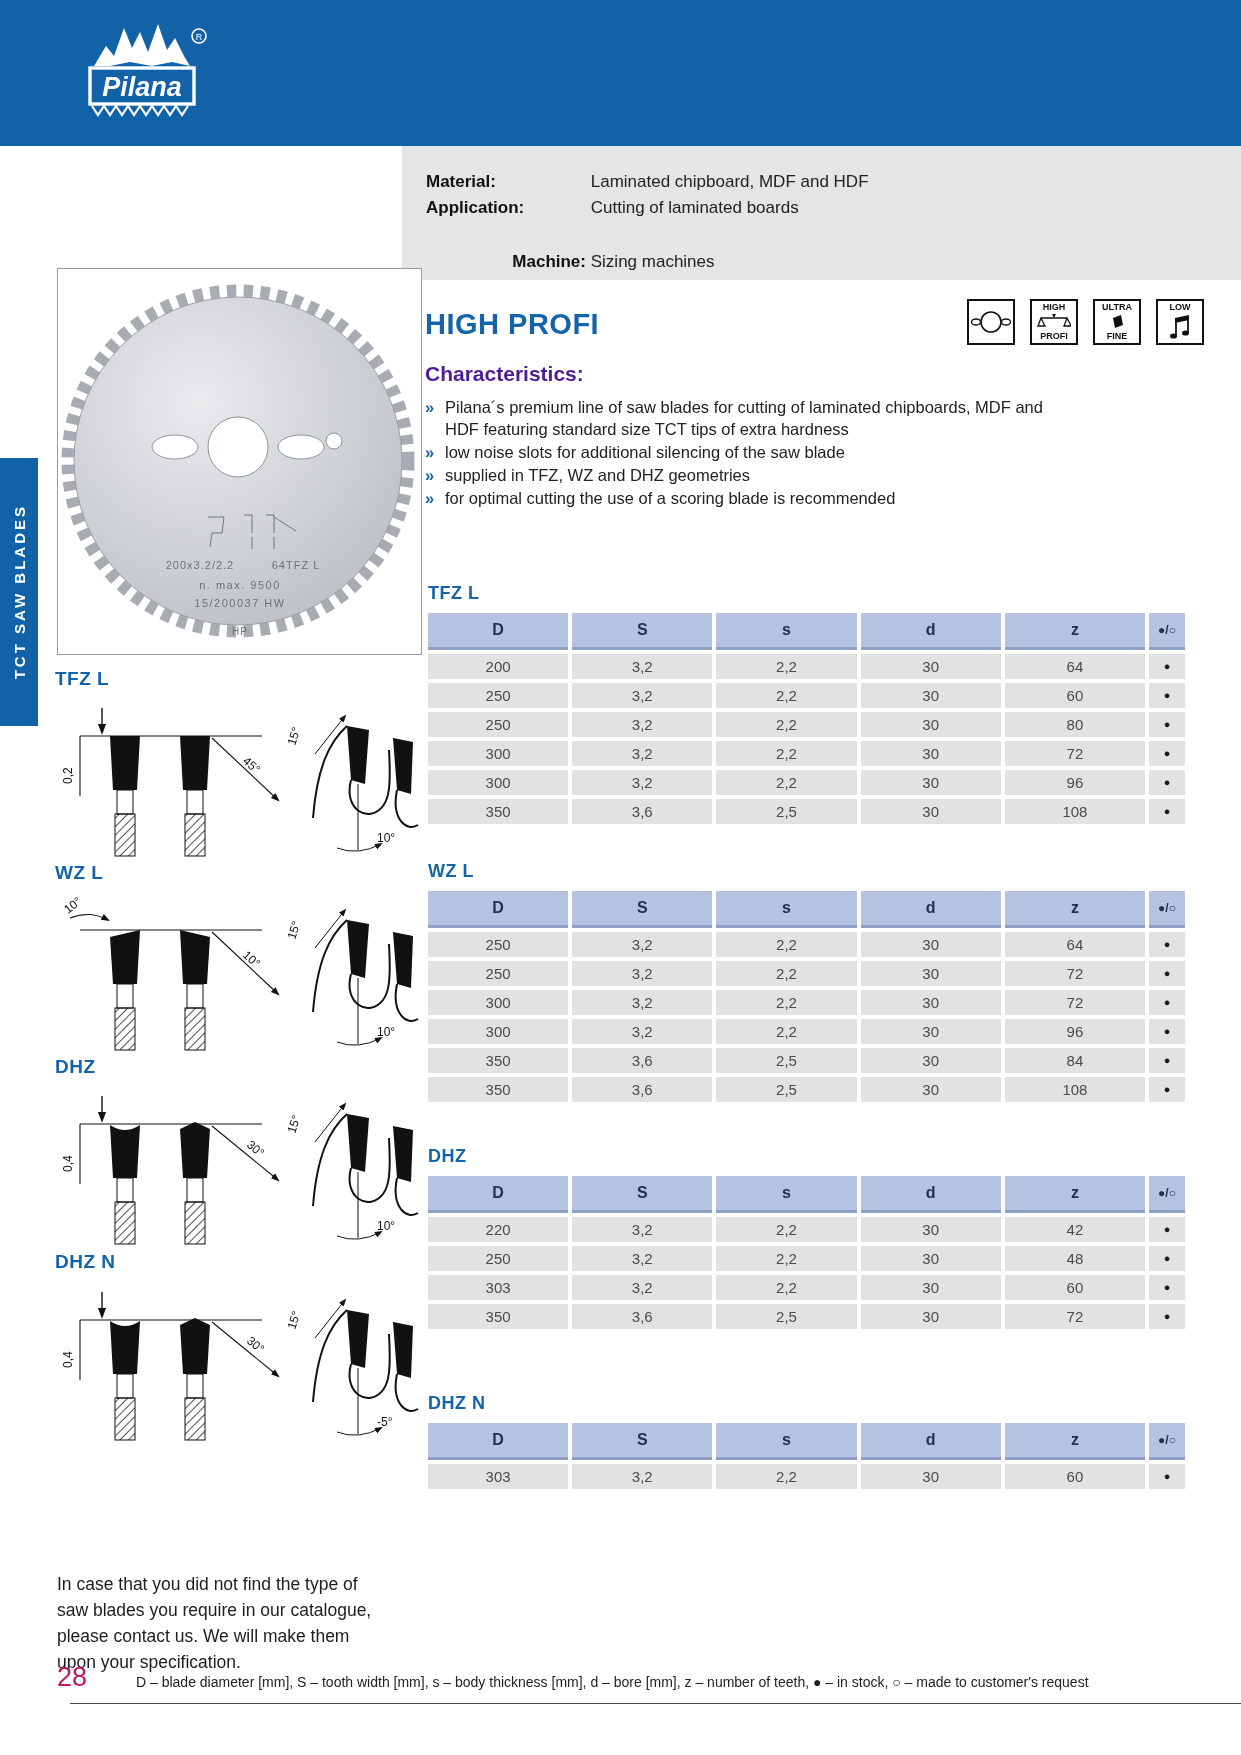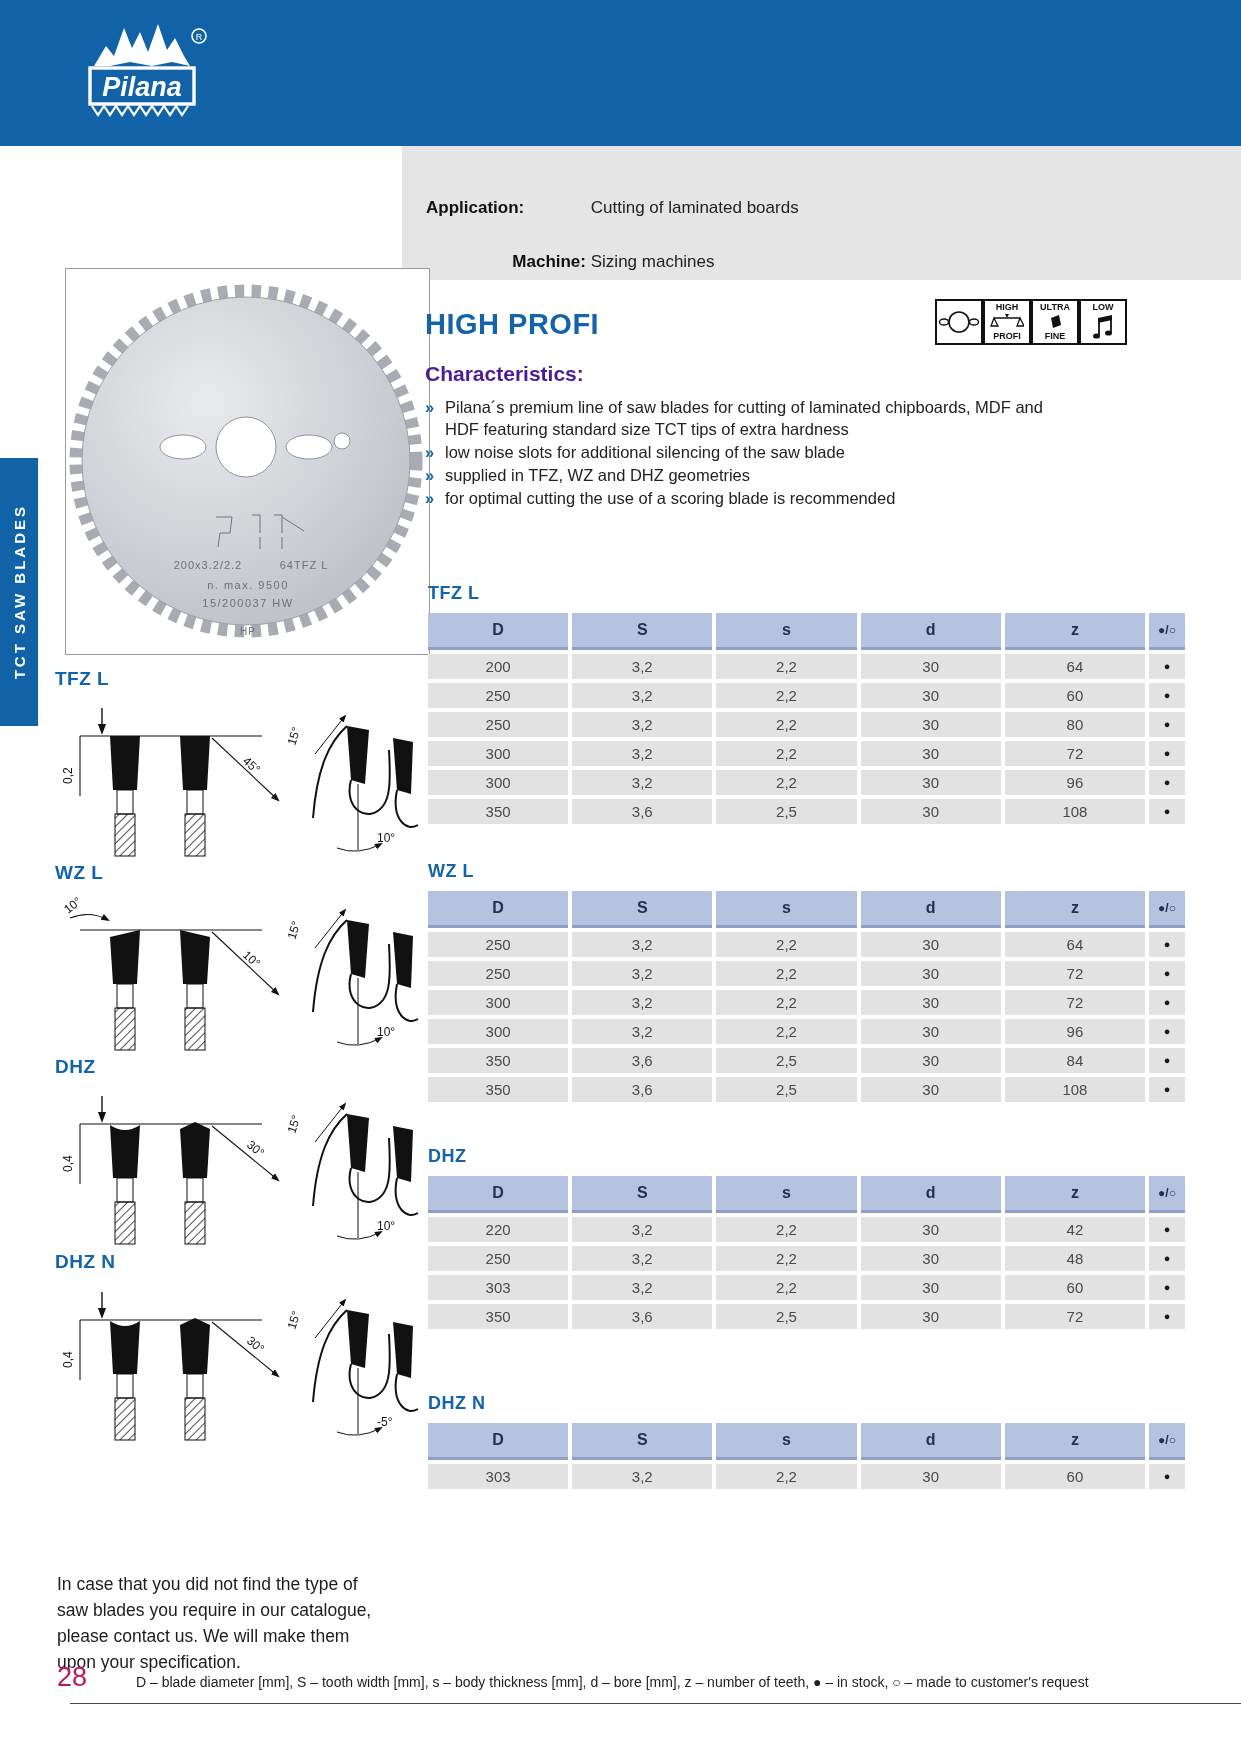--- a/index.html
+++ b/index.html
@@ -8,29 +8,29 @@
   
   .hdr{position:absolute;left:0;top:0;width:1241px;height:146px;background:#1262a8;}
   .hdr-title{position:absolute;left:468px;top:56px;color:#fff;font-size:34px;font-weight:bold;letter-spacing:.5px;white-space:nowrap;}
   .logo{position:absolute;left:72px;top:12px;}
   
   .info{position:absolute;left:402px;top:146px;width:839px;height:134px;background:#e5e5e5;}
   .info-row{position:absolute;left:24px;font-size:17px;white-space:nowrap;}
   .info-row b{display:inline-block;width:160px;color:#111;}
   .info-row span{color:#222;}
   
-  .photo{position:absolute;left:57px;top:268px;width:363px;height:385px;background:#fff;border:1px solid #9b9b9b;margin-left:8px;}
+  .photo{position:absolute;left:57px;top:268px;width:363px;height:385px;background:#fff;border:1px solid #9b9b9b;}
   
   .side-tab{position:absolute;left:0;top:458px;width:38px;height:268px;background:#1262a8;
             display:flex;align-items:center;justify-content:center;}
   .side-tab span{writing-mode:vertical-rl;transform:rotate(180deg);color:#fff;font-weight:bold;
             font-size:15px;letter-spacing:3px;white-space:nowrap;}
   
   .prod-title{position:absolute;left:425px;top:308px;color:#1464ab;font-size:29px;font-weight:bold;letter-spacing:.5px;}
-  .badges{position:absolute;left:935px;top:299px;display:flex;}
+  .badges{position:absolute;left:967px;top:299px;display:flex;gap:15px;}
   .badge{width:48px;height:46px;border:2px solid #111;background:#fff;box-sizing:border-box;
          display:flex;flex-direction:column;align-items:center;justify-content:space-between;padding:2px 1px;}
   .badge .blb{font-size:9px;font-weight:bold;color:#111;line-height:9px;letter-spacing:0;}
   
   .char-h{position:absolute;left:425px;top:362px;font-size:21px;font-weight:bold;color:#4c1d95;}
   .bullets{position:absolute;left:425px;top:396px;width:650px;margin:0;padding:0;list-style:none;}
   .bullets li{position:relative;padding-left:20px;font-size:16.5px;line-height:22px;color:#222;margin-bottom:1px;}
   .bullets li .bm{position:absolute;left:0;top:0;color:#1464ab;font-weight:bold;}
   
   .dia-label{position:absolute;left:55px;color:#1464ab;font-size:19px;font-weight:bold;letter-spacing:.5px;}
@@ -69,20 +69,24 @@
       <polygon fill="#fff" points="22,54 34,34 42,44 52,16 60,36 68,20 76,40 86,12 95,38 103,26 112,44 118,54 100,50 80,54 58,50 38,54"></polygon>
       <circle cx="127" cy="24" r="7" fill="none" stroke="#fff" stroke-width="1.6"></circle>
       <text x="127" y="27.5" font-size="9" fill="#fff" text-anchor="middle">R</text>
       <rect x="18" y="56" width="104" height="36" fill="none" stroke="#fff" stroke-width="3.4"></rect>
       <text x="70" y="84" font-size="27" font-weight="bold" font-style="italic" fill="#fff" text-anchor="middle" font-family="DejaVu Serif, serif">Pilana</text>
       <path fill="none" stroke="#fff" stroke-width="2.2" d="M20,94 l6,9 6,-9 6,9 6,-9 6,9 6,-9 6,9 6,-9 6,9 6,-9 6,9 6,-9 6,9 6,-9 6,9 6,-9"></path>
     </svg>
   </div>
 
   <div class="info">
+    <div class="info-row" style="top:26px;">
+      <b>Material:</b>
+      <span>Laminated chipboard, MDF and HDF</span>
+    </div>
     <div class="info-row" style="top:52px;">
       <b>Application:</b>
       <span>Cutting of laminated boards</span>
     </div>
     <div class="info-row" style="top:106px;text-align:right;">
       <b>Machine:</b>
       <span>Sizing machines</span>
     </div>
   </div>
 

